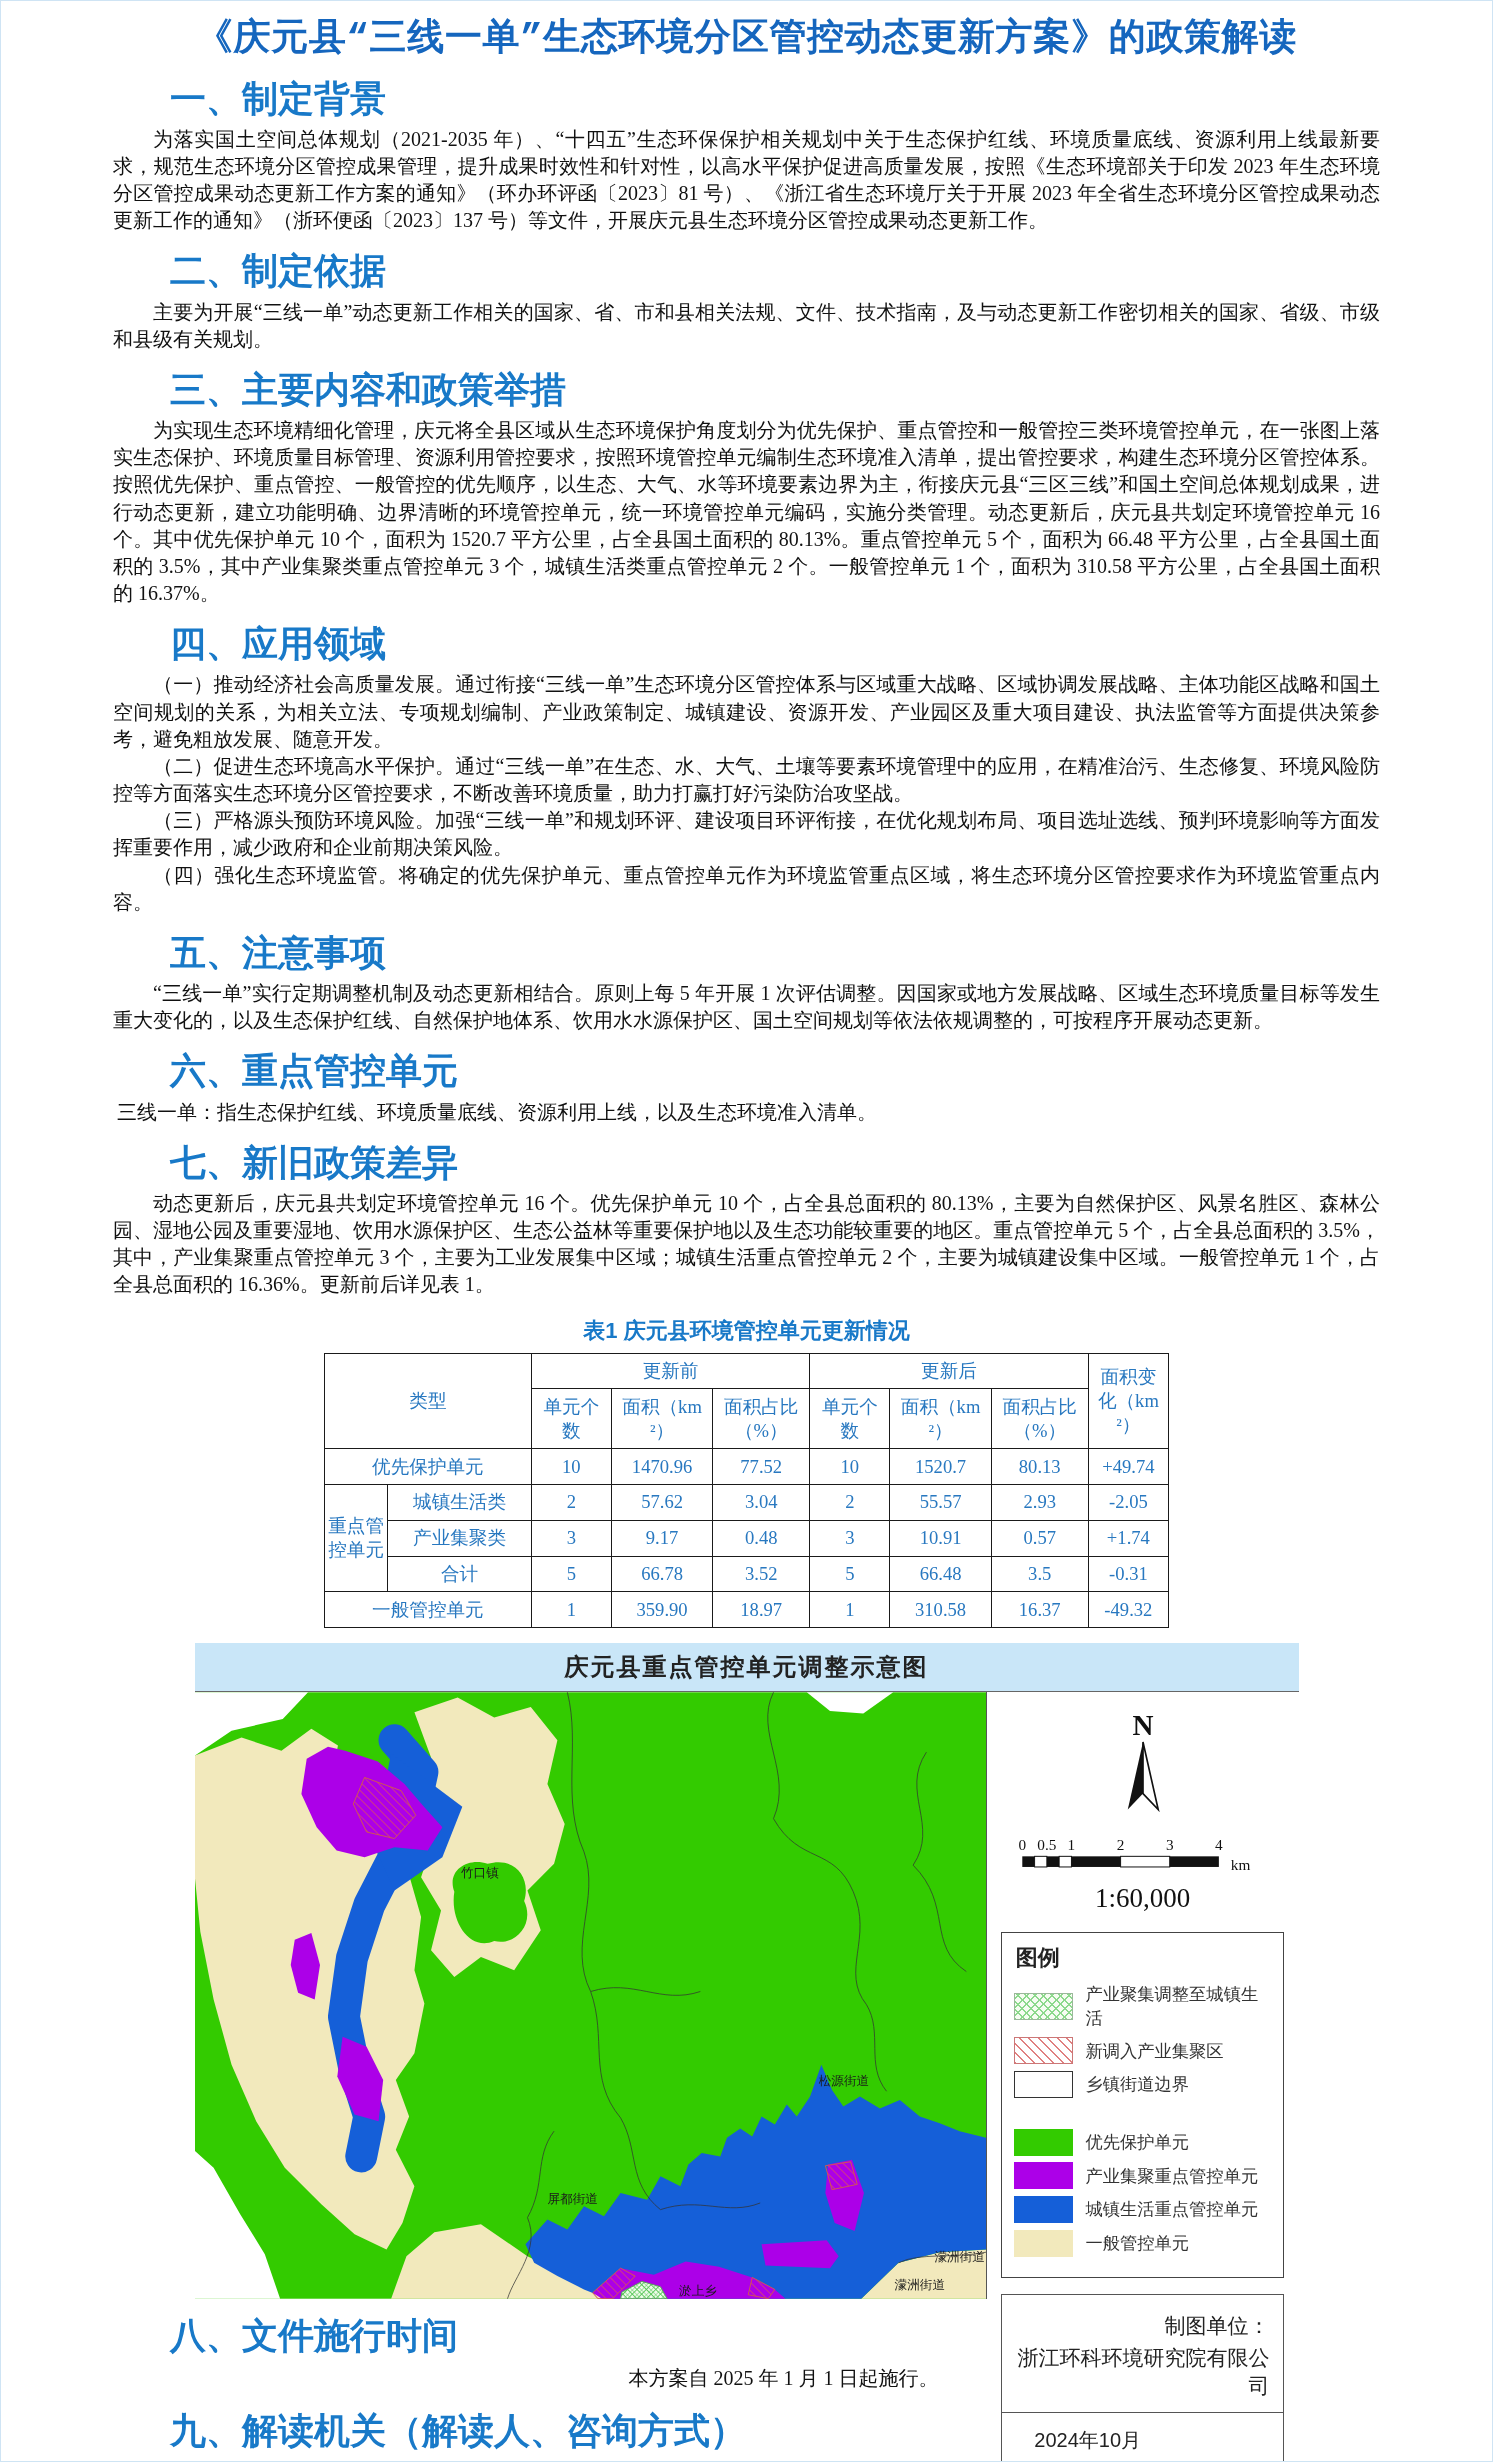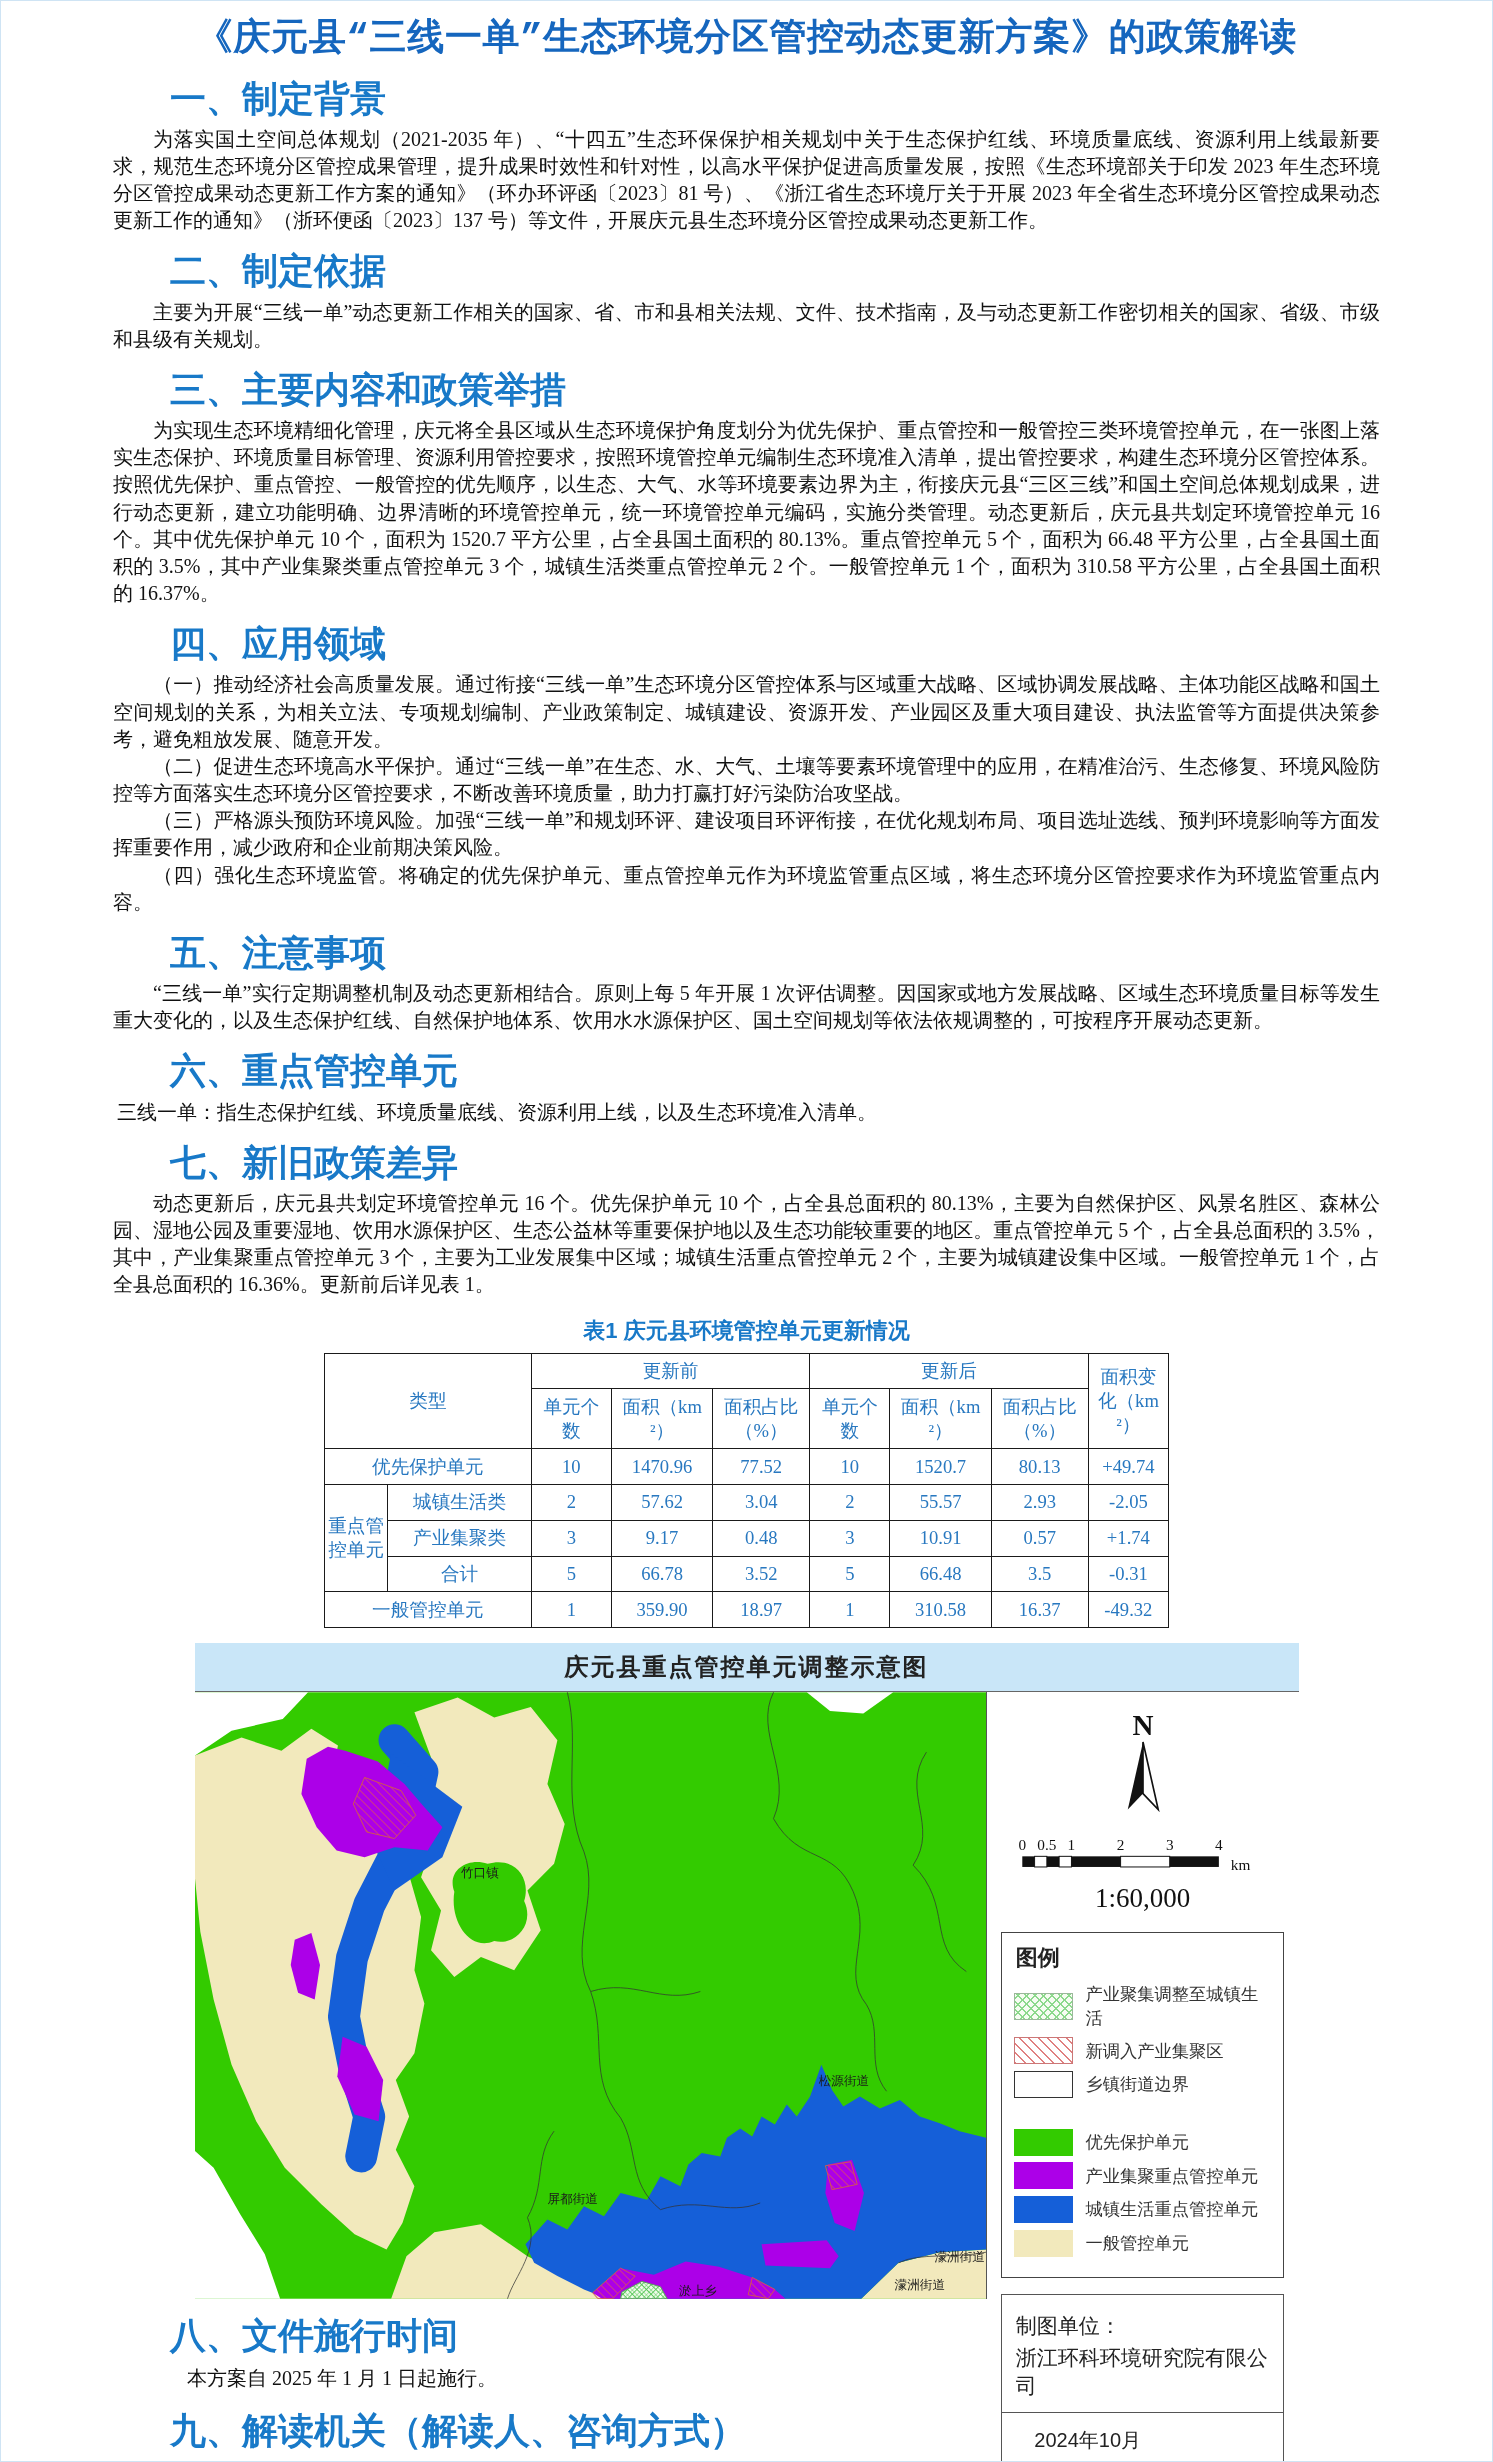--- a/index.html
+++ b/index.html
@@ -39,20 +39,21 @@
     font-size:20px;
     line-height:1.36;
     text-align:justify;
     text-indent:2em;
   }
   p.plain{
     margin:0 0 0 74px;
     font-size:20px;
     line-height:1.55;
     text-indent:0;
+    text-align:center;
   }
   
   .tbl-caption{
     margin:17.3px 0 6.7px 0;
     text-align:center;
     font-size:22px;
     font-weight:bold;
     color:var(--heading_blue,#1879C8);
     font-family:"Liberation Sans","DejaVu Sans",sans-serif;
   }
@@ -126,21 +127,21 @@
   .sw-purple{background:var(--map_purple,#AC00E8);}
   .sw-blue{background:var(--map_blue,#155FD8);}
   .sw-cream{background:var(--map_cream,#F2E9BC);}
   .gap-sm{height:17.3px;}
   .credit-box{
     margin:16px 14.6px 0;
     border:1.3px solid #555;
     padding:13.3px 13.3px 10.6px;
   }
   .credit-line{font-size:21px;color:#222;margin:4px 0;
-    font-family:"Liberation Sans","DejaVu Sans",sans-serif;}
+    font-family:"Liberation Sans","DejaVu Sans",sans-serif;text-align:right;}
   .credit-rule{border:none;border-top:1.3px solid #555;margin:12px -13.3px 14.6px;}
   .credit-date{font-size:20px;color:#222;margin:2.7px 0 2.7px 18.6px;
     font-family:"Liberation Sans","DejaVu Sans",sans-serif;}
   .map-label{font-family:"Liberation Sans","DejaVu Sans",sans-serif;}
 </style>
 </head>
 <body>
 
 <div class="page">
   <h1 class="doc-title">《庆元县“三线一单”生态环境分区管控动态更新方案》的政策解读</h1>

